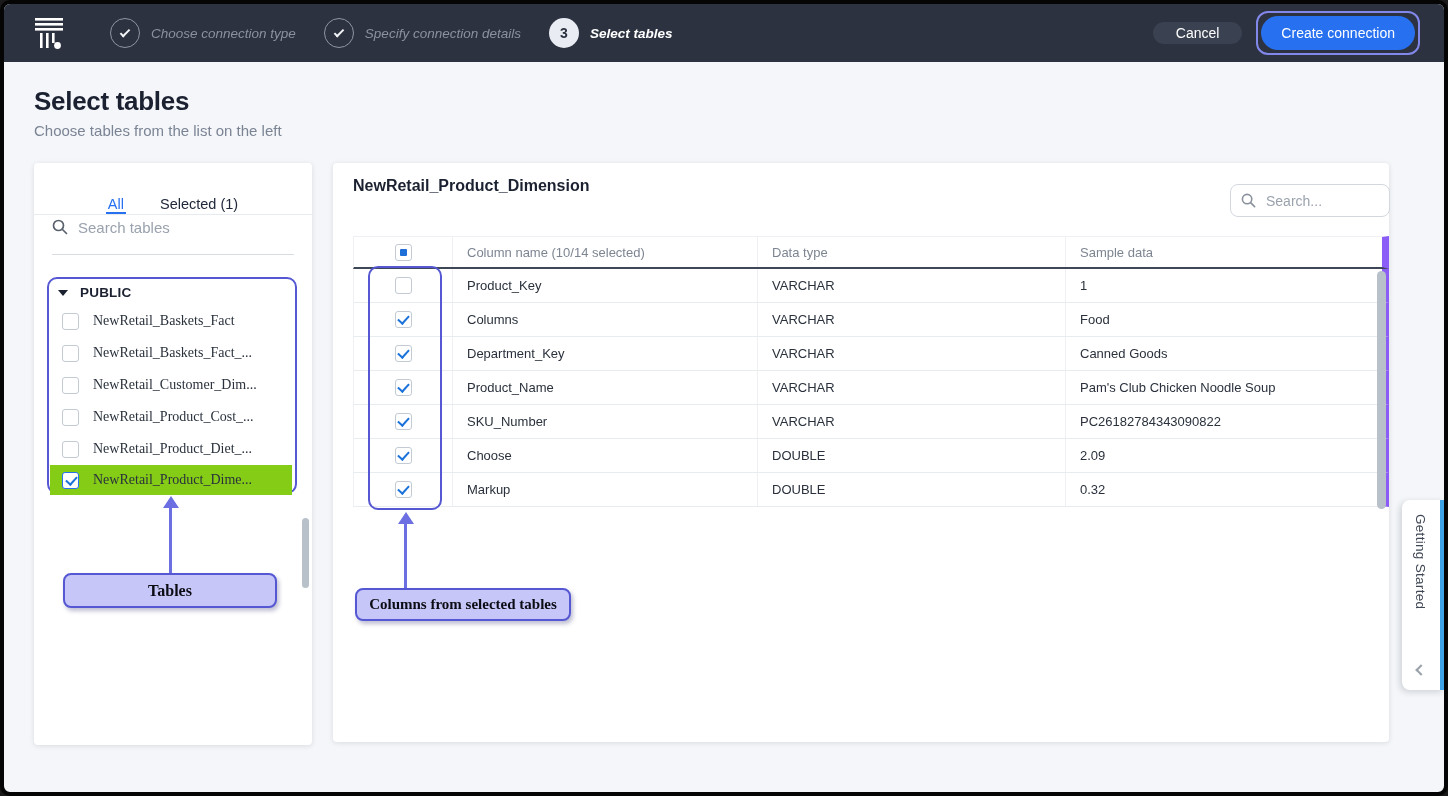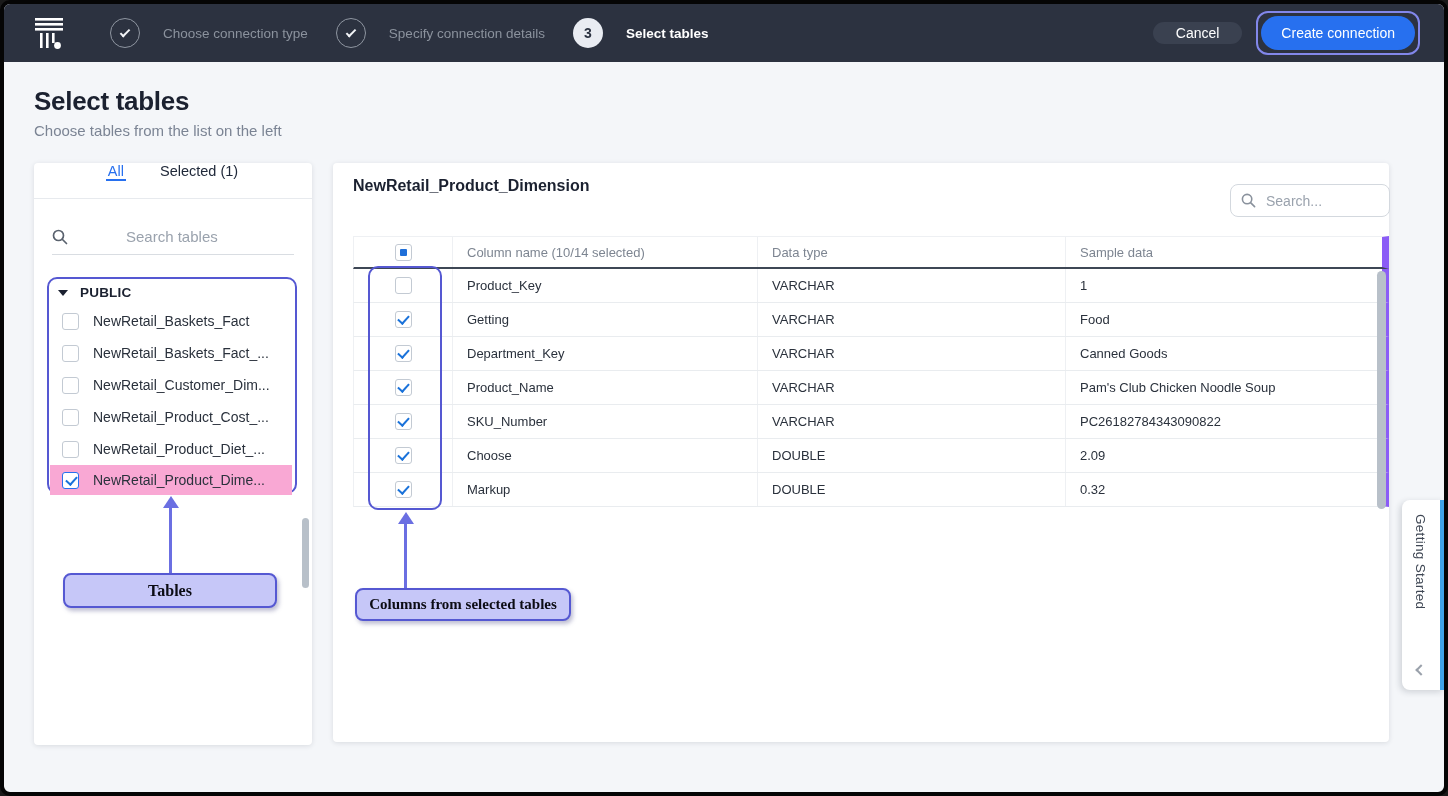--- a/index.html
+++ b/index.html
@@ -23,21 +23,21 @@
   .step-circle {
     width:30px; height:30px; border-radius:50%; flex:none;
     display:flex; align-items:center; justify-content:center;
   }
   .step-circle.done { border:1.5px solid #8f96a1; }
   .check-shape {
     width:10px; height:5px; border-left:2px solid #f2f4f7;
     border-bottom:2px solid #f2f4f7; transform:rotate(-45deg) translate(1px,-1px);
   }
   .step-circle.active { background:#e9ecf2; color:#2a3140; font-weight:700; font-size:14px; }
-  .step-label { margin-left:23px; font-size:13.5px; color:#8b929d; }
+  .step-label { margin-left:11px; font-size:13.5px; color:#8b929d;font-style:italic; }
   .step.active .step-label { color:#ffffff; font-weight:700; }
   .nav-spacer { flex:1; }
   .btn-cancel {
     background:#3a4150; color:#fff; border:none; border-radius:17px;
     font-size:14px; padding:3px 23px; cursor:pointer; font-family:inherit;
   }
   .create-outline {
     margin-left:14px; border:2px solid #8287ea; border-radius:12px; padding:3px;
   }
   .btn-create {
@@ -52,43 +52,43 @@
   }
   .page-subtitle { position:absolute; left:30px; top:118px; font-size:15px; color:#7b8494; }
 
   
   .card { position:absolute; background:#fff; border-radius:4px; box-shadow:0 1px 5px rgba(35,43,60,.13); }
   .left-card  { left:30px; top:159px; width:278px; height:582px; }
   .right-card { left:329px; top:159px; width:1056px; height:579px; }
 
   
   .tabbar {
-    height:36px; border-bottom:1px solid #e7eaee; display:flex;
-    justify-content:center; align-items:flex-start; gap:32px;
+    height:52px; border-bottom:1px solid #e7eaee; display:flex;
+    justify-content:center; align-items:flex-end; gap:32px;
   }
   .tab { display:flex; align-items:center; font-size:14.5px; color:#20293a; cursor:pointer; border-bottom:2px solid transparent; padding:0 2px; }
   .tab.active { color:#2770ef; border-bottom-color:#2770ef; }
   .lsearch { position:absolute; left:18px; right:18px; top:56px; height:36px;
-    display:flex; align-items:center; border-bottom:1px solid #d9dde2;gap:48px; }
+    display:flex; align-items:flex-start; border-bottom:1px solid #d9dde2; }
   .lsearch input, .rsearch input {
     border:none; outline:none; background:transparent; font-family:inherit;
     font-size:15px; color:#2a313c; width:100%;
   }
   .lsearch input::placeholder { color:#9aa2ad; }
   .mag { flex:none; margin-right:10px; }
 
   .tree-outline {
     position:absolute; left:13px; top:114px; width:250px; height:217px;
     border:2.5px solid #5558d2; border-radius:10px;
   }
   .schema-row { position:absolute; left:24px; top:122px; display:flex; align-items:center; }
   .caret-down { width:0; height:0; border-left:5.5px solid transparent; border-right:5.5px solid transparent; border-top:6.5px solid #1b2130; margin-right:12px; }
   .schema-name { font-size:13.5px; font-weight:700; color:#1b2130; letter-spacing:0.2px; }
-  .tree-item { position:absolute; left:16px; width:244px; height:32px; display:flex; align-items:center; padding-left:12px; }
-  .tree-item.hl { background:#f9a8d4; height:30px; width:242px; }
+  .tree-item { position:absolute; left:16px; width:244px; height:32px; display:flex; align-items:center; padding-left:12px;font-family:Liberation Serif, serif; }
+  .tree-item.hl { background:#84cc16; height:30px; width:242px; }
   .tree-label { font-size:14px; color:#2a313c; margin-left:14px; white-space:nowrap; }
 
   .cb { width:17px; height:17px; background:#fff; border:1.5px solid #c3cad3; border-radius:3px; position:relative; flex:none; }
   .cb.checked::after {
     content:""; position:absolute; left:4.5px; top:1px; width:5px; height:9px;
     border-right:2.2px solid #1a72da; border-bottom:2.2px solid #1a72da; transform:rotate(42deg);
   }
   .cb.blue-border { border-color:#2770ef; }
   .cb.indet::after { content:""; position:absolute; inset:4px; background:#1f6fd9; border-radius:1px; }
 
@@ -265,21 +265,21 @@
             <span class="cb"></span>
           </div>
         <div class="tcell">Product_Key</div>
         <div class="tcell">VARCHAR</div>
         <div class="tcell">1</div>
       </div>
       <div class="trow">
         <div class="tcell cbcell">
             <span class="cb checked"></span>
           </div>
-        <div class="tcell">Getting</div>
+        <div class="tcell">Columns</div>
         <div class="tcell">VARCHAR</div>
         <div class="tcell">Food</div>
       </div>
       <div class="trow">
         <div class="tcell cbcell">
             <span class="cb checked"></span>
           </div>
         <div class="tcell">Department_Key</div>
         <div class="tcell">VARCHAR</div>
         <div class="tcell">Canned Goods</div>

